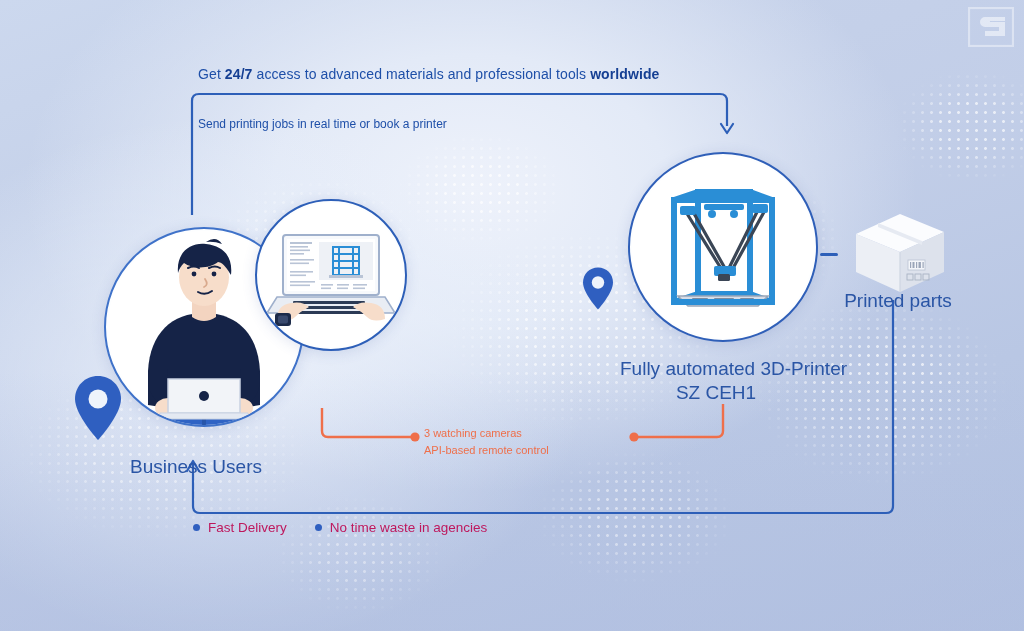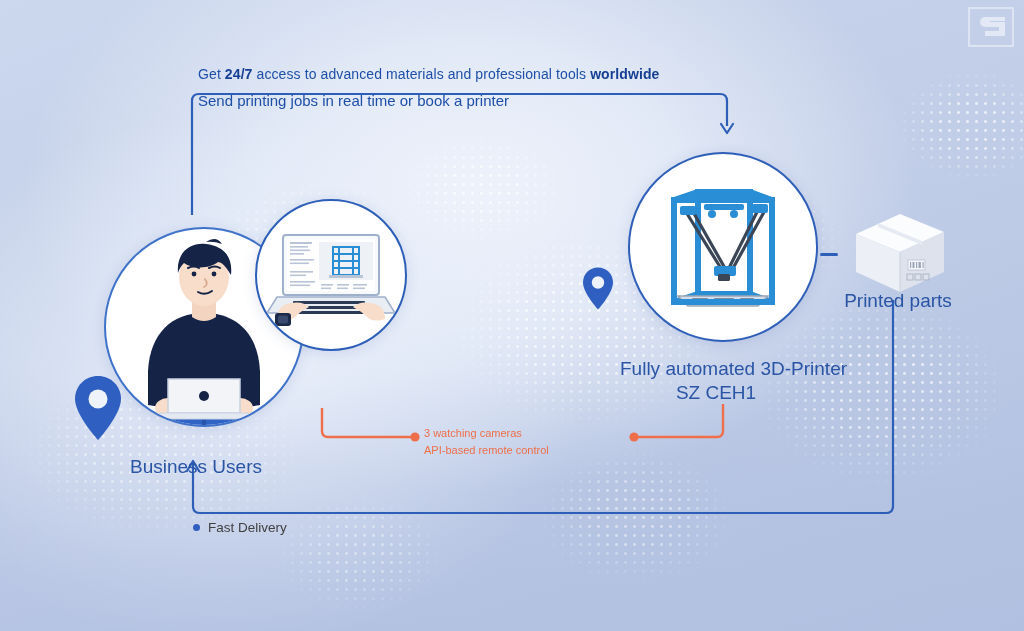--- a/index.html
+++ b/index.html
@@ -56,39 +56,39 @@
   
   .logo{position:absolute;right:10px;top:7px;width:46px;height:40px;opacity:.55;}
 
   
   .hl{
     position:absolute;left:198px;top:66px;
     font-size:14px;color:#1e4fa8;letter-spacing:.1px;white-space:nowrap;
   }
   .hl b{font-weight:bold;color:#153f93;}
   .subline{
-    position:absolute;left:198px;top:92px;
-    font-size:15px;color:#1e4fa8;white-space:nowrap;
+    position:absolute;left:198px;top:117px;
+    font-size:12px;color:#1e4fa8;white-space:nowrap;
   }
 
   .cap{position:absolute;text-align:center;color:#2a55a5;font-size:19px;line-height:1.25;white-space:nowrap;}
   .cap.web{left:278px;top:363px;width:96px;}
   .cap.users{left:130px;top:455px;width:126px;}
   .cap.printer{left:620px;top:357px;width:192px;}
   .cap.parts{left:840px;top:289px;width:116px;}
 
   .orange-txt{
     position:absolute;left:424px;top:425px;
     color:#ef6f4a;font-size:11px;line-height:1.5;white-space:nowrap;
   }
 
   .bullets{
     position:absolute;left:193px;top:520px;
     display:flex;align-items:center;gap:28px;
-    font-size:13.5px;color:#404040;white-space:nowrap;
+    font-size:13.5px;color:#be185d;white-space:nowrap;
   }
   .bullets .b{display:flex;align-items:center;gap:8px;}
   .bullets .dot{width:7px;height:7px;border-radius:50%;background:#2f5fc0;flex:0 0 auto;}
 
   
   .circle{
     position:absolute;border-radius:50%;
     background:#fdfeff;
     box-shadow:0 2px 14px rgba(60,90,160,.16);
     overflow:hidden;
@@ -313,15 +313,19 @@
   <div class="orange-txt">
     <div>3 watching cameras</div>
     <div>API-based  remote control</div>
   </div>
 
   <div class="bullets">
     <div class="b">
       <span class="dot"></span>
       <span>Fast Delivery</span>
     </div>
+    <div class="b">
+      <span class="dot"></span>
+      <span>No time waste in agencies</span>
+    </div>
   </div>
 
 </div>
 
 </body></html>

